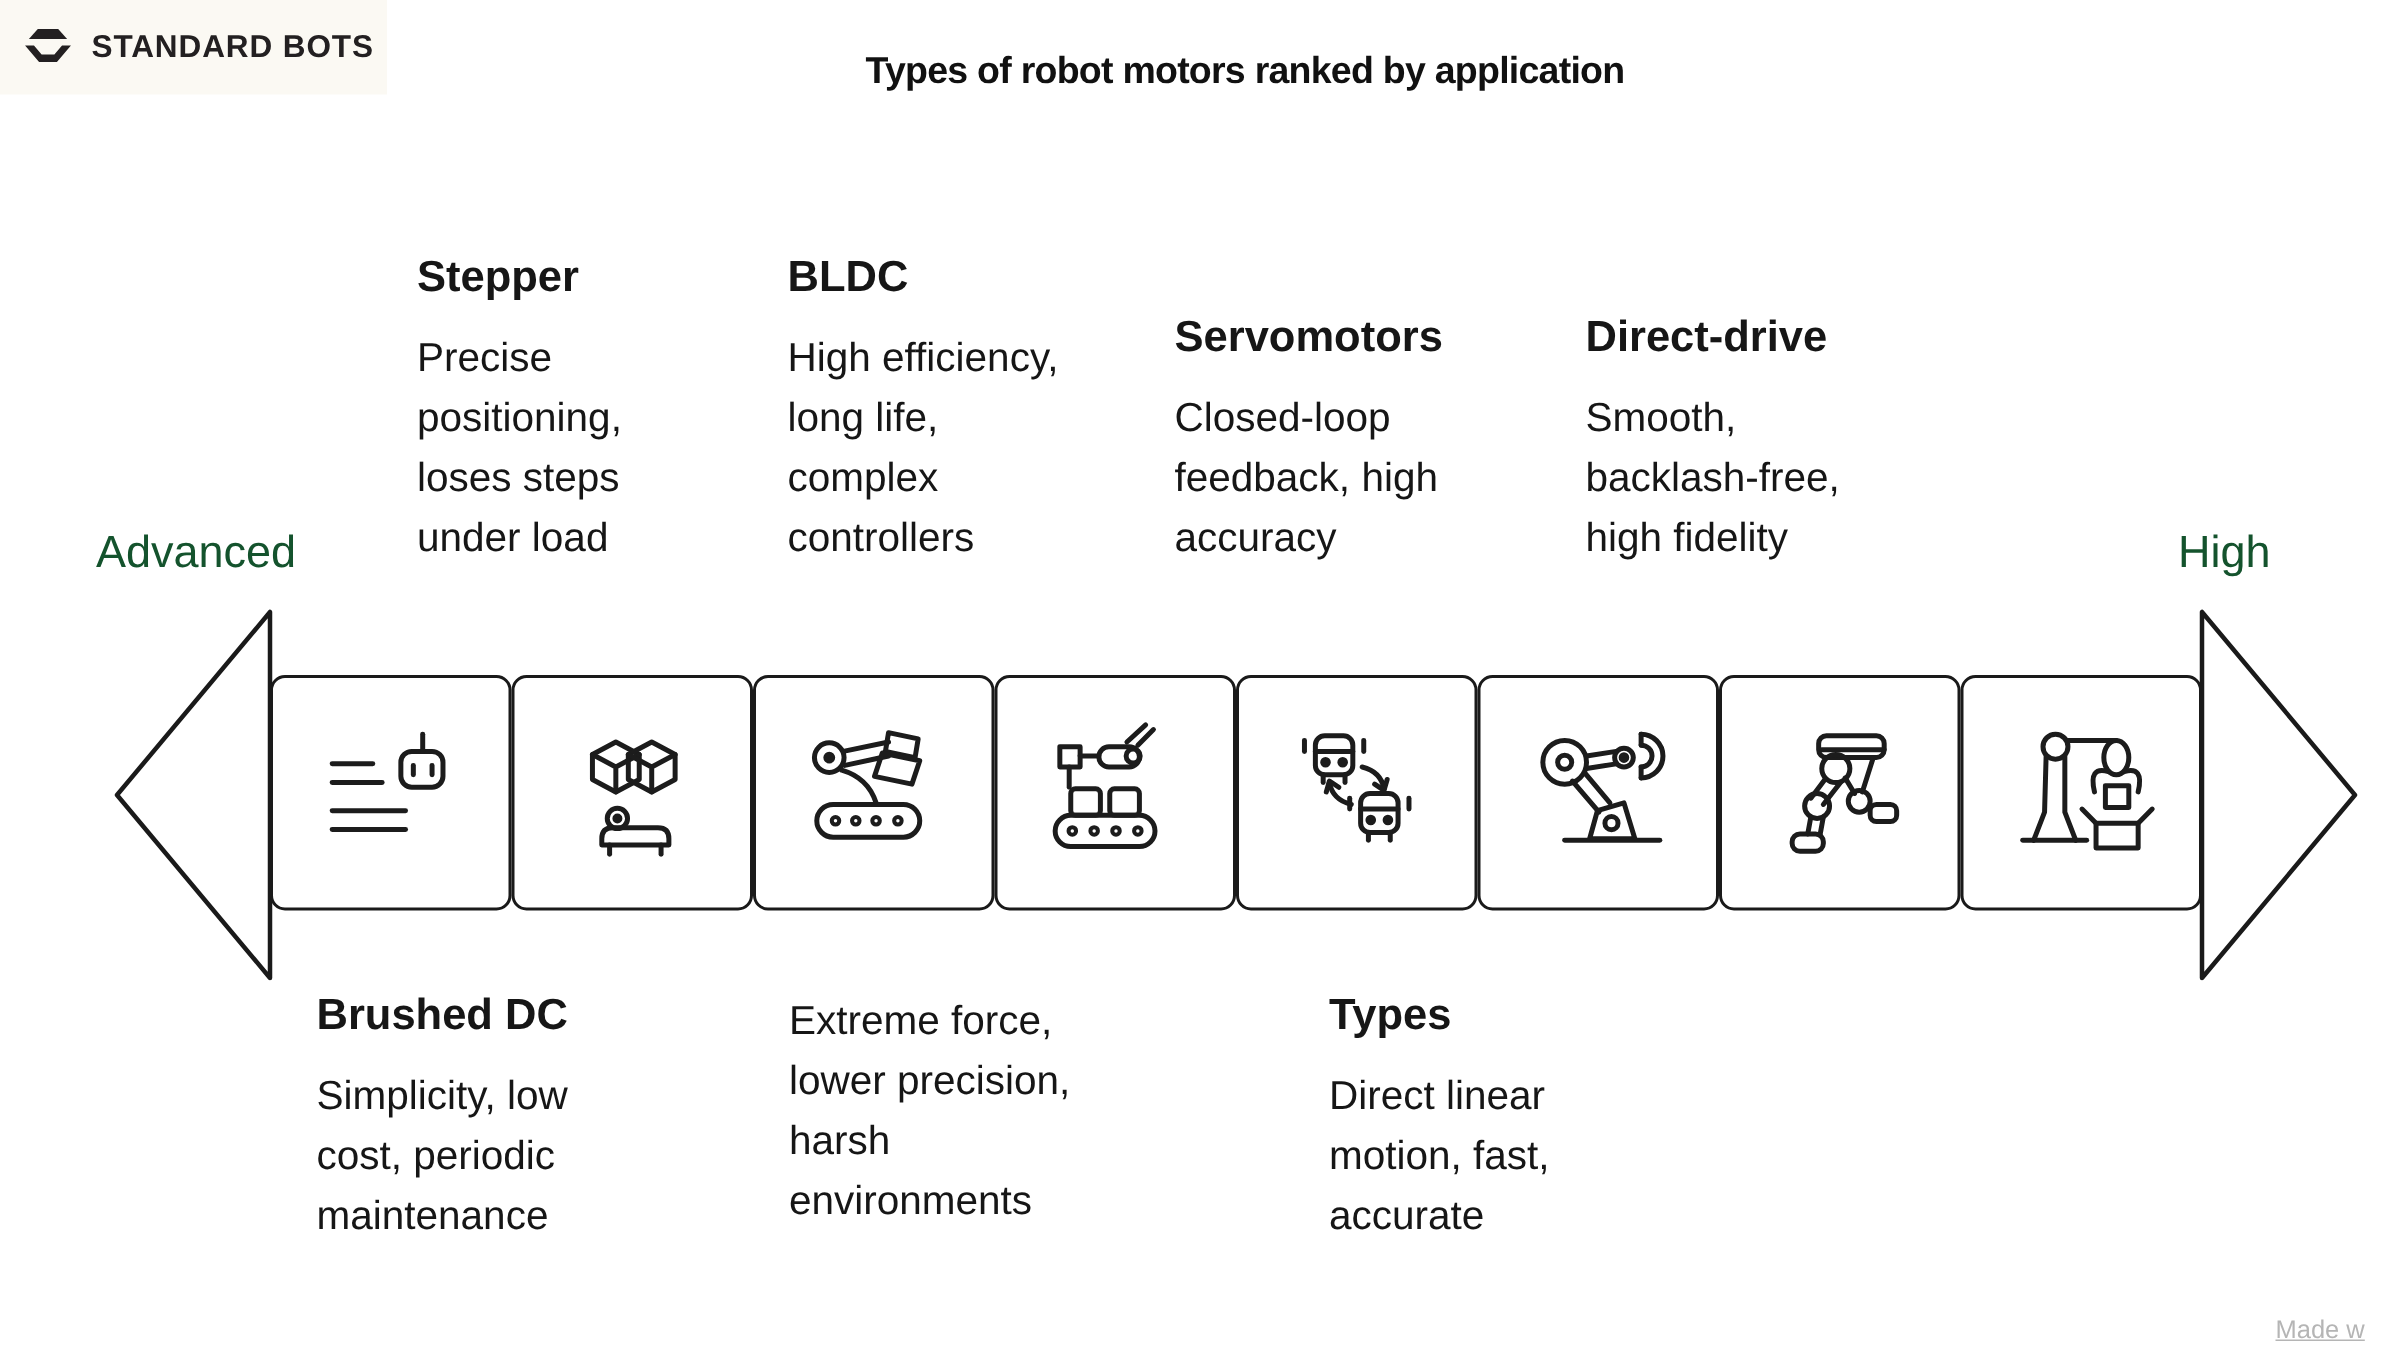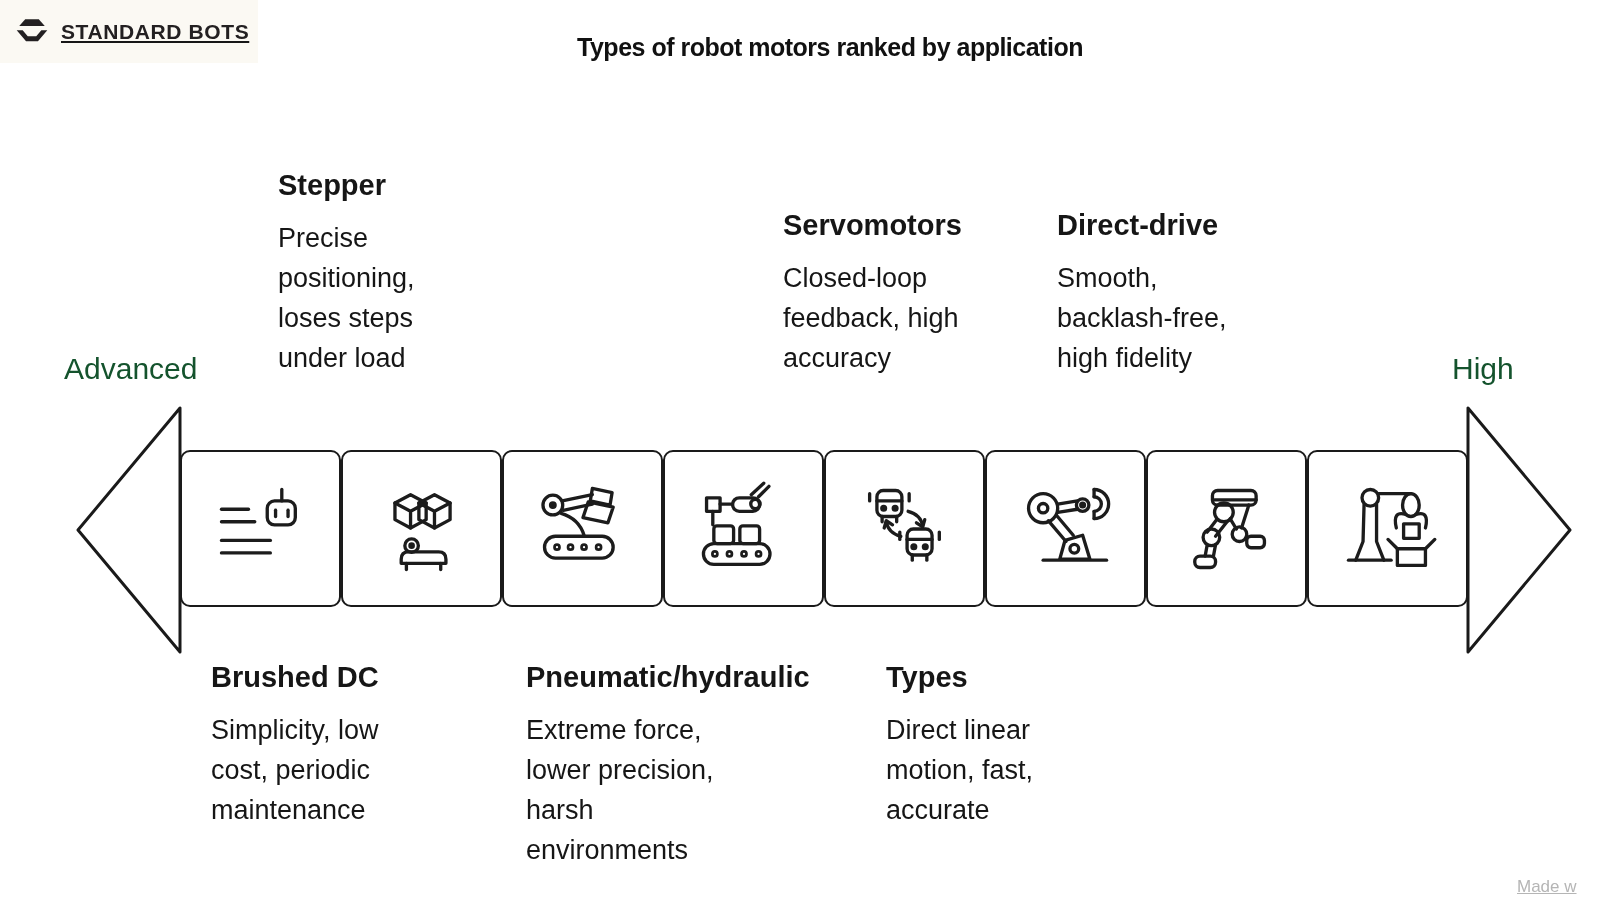--- a/index.html
+++ b/index.html
@@ -3,21 +3,21 @@
 <meta charset="utf-8">
 <style>
   html,body{margin:0;padding:0;background:#ffffff;}
   #canvas{
     position:relative;width:1600px;height:900px;background:#ffffff;overflow:hidden;
     font-family:"Liberation Sans",sans-serif;color:#171717;
   }
   
   .logo{
     position:absolute;left:0;top:0;width:258px;height:63px;background:#fbf9f3;
-    display:flex;align-items:center;gap:10px;padding-left:13px;box-sizing:border-box;text-decoration:underline;
+    display:flex;align-items:center;gap:10px;padding-left:13px;box-sizing:border-box;
   }
   .logo-text{font-size:21px;font-weight:700;letter-spacing:.6px;color:#232021;white-space:nowrap;}
   .page-title{
     position:absolute;left:830px;top:33px;transform:translateX(-50%);
     font-size:25px;font-weight:700;letter-spacing:-0.5px;white-space:nowrap;color:#111;
   }
   
   .scale-label{position:absolute;font-size:30px;color:#14532d;white-space:nowrap;}
   
   .arrowhead{position:absolute;}
@@ -204,41 +204,47 @@
     </svg>
   </div>
 
   <div class="label-group top" style="left:278px;width:240px">
     <div class="motor-name">Stepper</div>
     <div class="motor-desc">Precise
 positioning,
 loses steps
 under load</div>
   </div>
+  <div class="label-group top" style="left:525px;width:260px">
+    <div class="motor-name">BLDC</div>
+    <div class="motor-desc">High efficiency,
+long life,
+complex
+controllers</div>
+  </div>
   <div class="label-group top" style="left:1057px;width:300px">
     <div class="motor-name">Direct-drive</div>
     <div class="motor-desc">Smooth,
 backlash-free,
 high fidelity</div>
   </div>
   <div class="label-group top" style="left:783px;width:300px">
     <div class="motor-name">Servomotors</div>
     <div class="motor-desc">Closed-loop
 feedback, high
 accuracy</div>
   </div>
 
   <div class="label-group bottom" style="left:211px;width:280px">
     <div class="motor-name">Brushed DC</div>
     <div class="motor-desc">Simplicity, low
 cost, periodic
 maintenance</div>
   </div>
   <div class="label-group bottom" style="left:526px;width:340px">
-    <div class="motor-name">Pneumatic/hydraulic</div>
     <div class="motor-desc">Extreme force,
 lower precision,
 harsh
 environments</div>
   </div>
   <div class="label-group bottom" style="left:886px;width:260px">
     <div class="motor-name">Types</div>
     <div class="motor-desc">Direct linear
 motion, fast,
 accurate</div>

